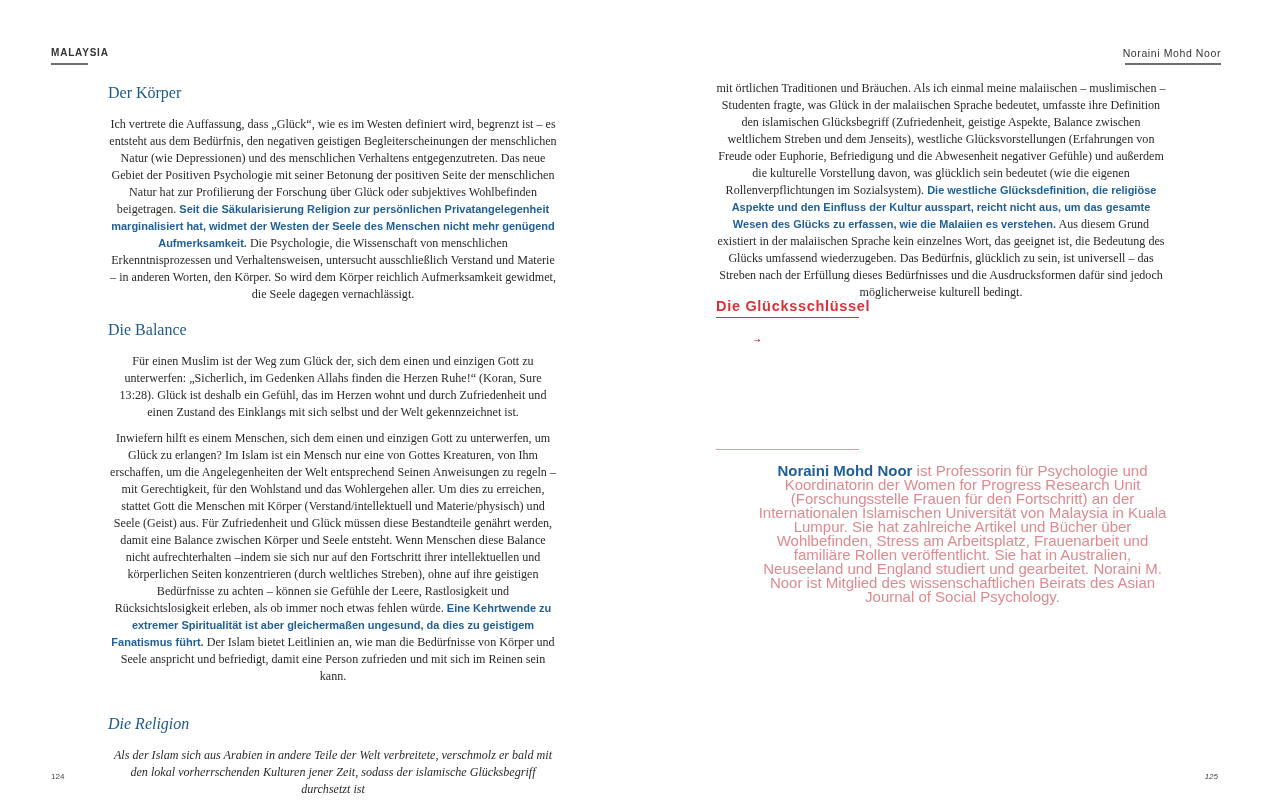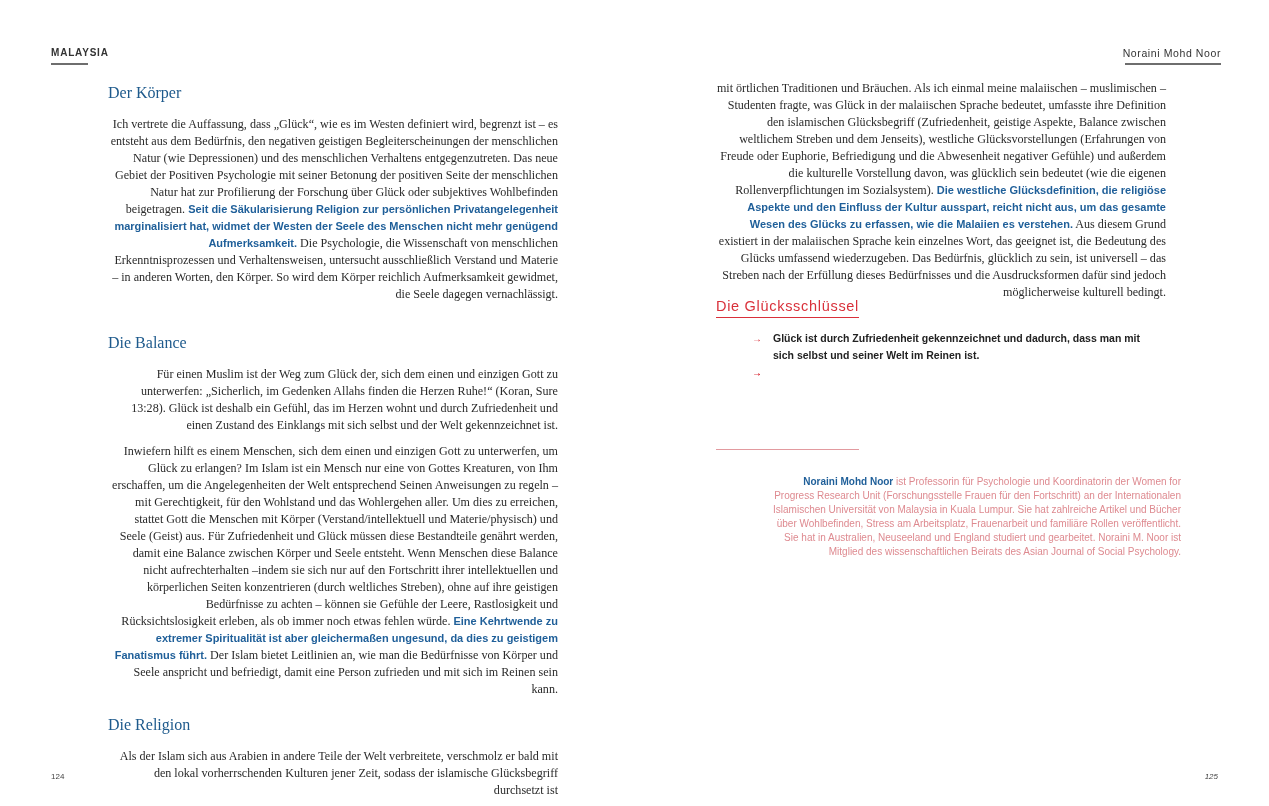--- a/index.html
+++ b/index.html
@@ -16,55 +16,55 @@
 
   .folio { position: absolute; top: 772px; font-family: "Liberation Sans", sans-serif; font-size: 8px; color: #444; text-align: center; }
   .folio-left { left: 51px; }
   .folio-right { right: 51px; font-style: italic; }
 
   .col { position: absolute; font-family: "Liberation Serif", serif; color: #2a2a2a; font-size: 12.1px; line-height: 17px; }
   .left .col { left: 108px; top: 78px; width: 450px; }
   .right .col { left: 82px; top: 80px; width: 450px; }
 
   h2.section { font-family: "Liberation Serif", serif; font-weight: normal; color: #1e5a8c; font-size: 16px; line-height: 30px; margin: 0 0 8px 0; }
-  p { margin: 0 0 9px 0; text-align: right; }
+  p { margin: 0 0 9px 0; text-align: center; }
   .hl { font-family: "Liberation Sans", sans-serif; font-weight: bold; color: #1f5f99; font-size: 11px; }
 
-  .box-title { position: absolute; left: 82px; top: 298px; font-family: "Liberation Sans", sans-serif; font-weight: normal; color: #d9303a; font-size: 14.5px; letter-spacing: 0.7px; text-align: center; }
+  .box-title { position: absolute; left: 82px; top: 298px; font-family: "Liberation Sans", sans-serif; font-weight: bold; color: #d9303a; font-size: 14.5px; letter-spacing: 0.7px; text-align: center; }
   .box-title .rule { display: block; width: 143px; height: 1px; background: #d9303a; margin-top: 3px; }
   .keys { position: absolute; left: 118px; top: 330px; width: 400px; list-style: none; margin: 0; padding: 0; font-family: "Liberation Sans", sans-serif; font-weight: bold; font-size: 10.5px; line-height: 17px; color: #222; }
   .keys li { position: relative; padding-left: 21px; }
   .keys .arrow { position: absolute; left: 0; top: 0; color: #d9303a; font-weight: normal; font-size: 10px; }
 
   .bio-rule { position: absolute; left: 82px; top: 449px; width: 143px; height: 1px; background: #e29a9f; }
-  .bio { position: absolute; left: 120px; top: 463px; width: 415px; font-family: "Liberation Sans", sans-serif; font-size: 10px; line-height: 14px; color: #de8a90; margin: 12px; }
+  .bio { position: absolute; left: 120px; top: 463px; width: 415px; font-family: "Liberation Sans", sans-serif; font-size: 15px; line-height: 14px; color: #de8a90; margin: 1px; }
   .bio .bio-name { color: #1f5f99; font-weight: bold; }
 </style>
 </head>
 <body>
 
 <div class="page left">
   <div class="running-head rh-left">
     <span>MALAYSIA</span>
     <span class="rule"></span>
   </div>
 
   <div class="col">
     <section>
       <h2 class="section">Der Körper</h2>
       <p><span>Ich vertrete die Auffassung, dass „Glück“, wie es im Westen definiert wird, begrenzt ist – es entsteht aus dem Bedürfnis, den negativen geistigen Begleiterscheinungen der menschlichen Natur (wie Depressionen) und des menschlichen Verhaltens entgegenzutreten. Das neue Gebiet der Positiven Psychologie mit seiner Betonung der positiven Seite der menschlichen Natur hat zur Profilierung der Forschung über Glück oder subjektives Wohlbefinden beigetragen. </span><span class="hl">Seit die Säkularisierung Religion zur persönlichen Privatangelegenheit marginalisiert hat, widmet der Westen der Seele des Menschen nicht mehr genügend Aufmerksamkeit.</span><span> Die Psychologie, die Wissenschaft von menschlichen Erkenntnisprozessen und Verhaltensweisen, untersucht ausschließlich Verstand und Materie – in anderen Worten, den Körper. So wird dem Körper reichlich Aufmerksamkeit gewidmet, die Seele dagegen vernachlässigt.</span></p>
     </section>
 
-    <section style="margin-top:25px;">
+    <section style="margin-top:12px;">
       <h2 class="section">Die Balance</h2>
       <p><span>Für einen Muslim ist der Weg zum Glück der, sich dem einen und einzigen Gott zu unterwerfen: „Sicherlich, im Gedenken Allahs finden die Herzen Ruhe!“ (Koran, Sure 13:28). Glück ist deshalb ein Gefühl, das im Herzen wohnt und durch Zufriedenheit und einen Zustand des Einklangs mit sich selbst und der Welt gekennzeichnet ist.</span></p>
       <p><span>Inwiefern hilft es einem Menschen, sich dem einen und einzigen Gott zu unterwerfen, um Glück zu erlangen? Im Islam ist ein Mensch nur eine von Gottes Kreaturen, von Ihm erschaffen, um die Angelegenheiten der Welt entsprechend Seinen Anweisungen zu regeln – mit Gerechtigkeit, für den Wohlstand und das Wohlergehen aller. Um dies zu erreichen, stattet Gott die Menschen mit Körper (Verstand/intellektuell und Materie/physisch) und Seele (Geist) aus. Für Zufriedenheit und Glück müssen diese Bestandteile genährt werden, damit eine Balance zwischen Körper und Seele entsteht. Wenn Menschen diese Balance nicht aufrechterhalten –indem sie sich nur auf den Fortschritt ihrer intellektuellen und körperlichen Seiten konzentrieren (durch weltliches Streben), ohne auf ihre geistigen Bedürfnisse zu achten – können sie Gefühle der Leere, Rastlosigkeit und Rücksichtslosigkeit erleben, als ob immer noch etwas fehlen würde. </span><span class="hl">Eine Kehrtwende zu extremer Spiritualität ist aber gleichermaßen ungesund, da dies zu geistigem Fanatismus führt.</span><span> Der Islam bietet Leitlinien an, wie man die Bedürfnisse von Körper und Seele anspricht und befriedigt, damit eine Person zufrieden und mit sich im Reinen sein kann.</span></p>
     </section>
 
-    <section style="margin-top:12px;">
+    <section style="margin-top:24px;font-style:italic;">
       <h2 class="section">Die Religion</h2>
       <p><span>Als der Islam sich aus Arabien in andere Teile der Welt verbreitete, verschmolz er bald mit den lokal vorherrschenden Kulturen jener Zeit, sodass der islamische Glücksbegriff durchsetzt ist</span></p>
     </section>
   </div>
 
   <div class="folio folio-left">124</div>
 </div>
 
 <div class="page right">
   <div class="running-head rh-right">
@@ -75,21 +75,21 @@
   <div class="col">
     <p><span>mit örtlichen Traditionen und Bräuchen. Als ich einmal meine malaiischen – muslimischen – Studenten fragte, was Glück in der malaiischen Sprache bedeutet, umfasste ihre Definition den islamischen Glücksbegriff (Zufriedenheit, geistige Aspekte, Balance zwischen weltlichem Streben und dem Jenseits), westliche Glücksvorstellungen (Erfahrungen von Freude oder Euphorie, Befriedigung und die Abwesenheit negativer Gefühle) und außerdem die kulturelle Vorstellung davon, was glücklich sein bedeutet (wie die eigenen Rollenverpflichtungen im Sozialsystem). </span><span class="hl">Die westliche Glücksdefinition, die religiöse Aspekte und den Einfluss der Kultur ausspart, reicht nicht aus, um das gesamte Wesen des Glücks zu erfassen, wie die Malaiien es verstehen.</span><span> Aus diesem Grund existiert in der malaiischen Sprache kein einzelnes Wort, das geeignet ist, die Bedeutung des Glücks umfassend wiederzugeben. Das Bedürfnis, glücklich zu sein, ist universell – das Streben nach der Erfüllung dieses Bedürfnisses und die Ausdrucksformen dafür sind jedoch möglicherweise kulturell bedingt.</span></p>
   </div>
 
   <div class="box-title">
     <span>Die Glücksschlüssel</span>
     <span class="rule"></span>
   </div>
 
   <ul class="keys">
-    <li><span class="arrow">→</span><span>Glück ist durch Zufriedenheit gekennzeichnet und dadurch, dass man mit sich selbst und seiner Welt im Reinen ist.</span></li>
+    <li><span class="arrow">→</span></li>
     <li><span class="arrow">→</span></li>
     <li><span class="arrow">→</span></li>
   </ul>
 
   <div class="bio-rule"></div>
   <p class="bio"><span class="bio-name">Noraini Mohd Noor</span><span> ist Professorin für Psychologie und Koordinatorin der Women for Progress Research Unit (Forschungsstelle Frauen für den Fortschritt) an der Internationalen Islamischen Universität von Malaysia in Kuala Lumpur. Sie hat zahlreiche Artikel und Bücher über Wohlbefinden, Stress am Arbeitsplatz, Frauenarbeit und familiäre Rollen veröffentlicht. Sie hat in Australien, Neuseeland und England studiert und gearbeitet. Noraini M. Noor ist Mitglied des wissenschaftlichen Beirats des Asian Journal of Social Psychology.</span></p>
 
   <div class="folio folio-right">125</div>
 </div>
 

